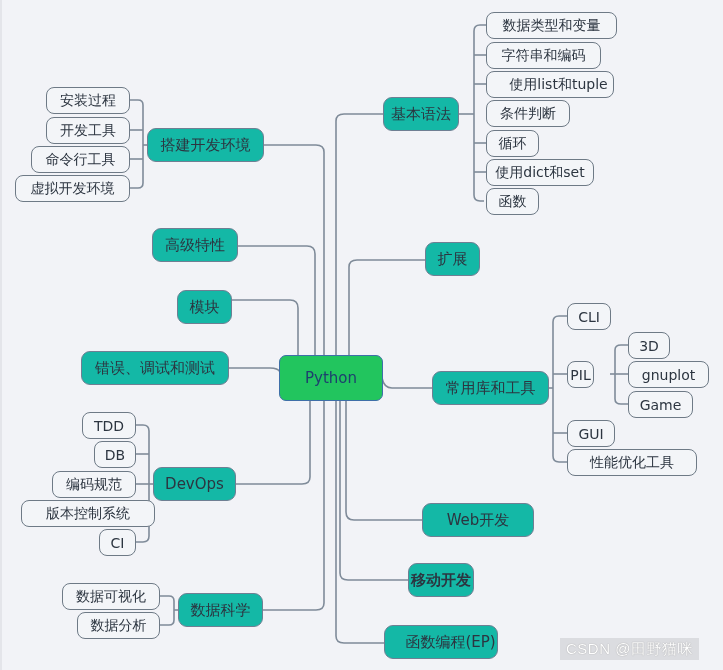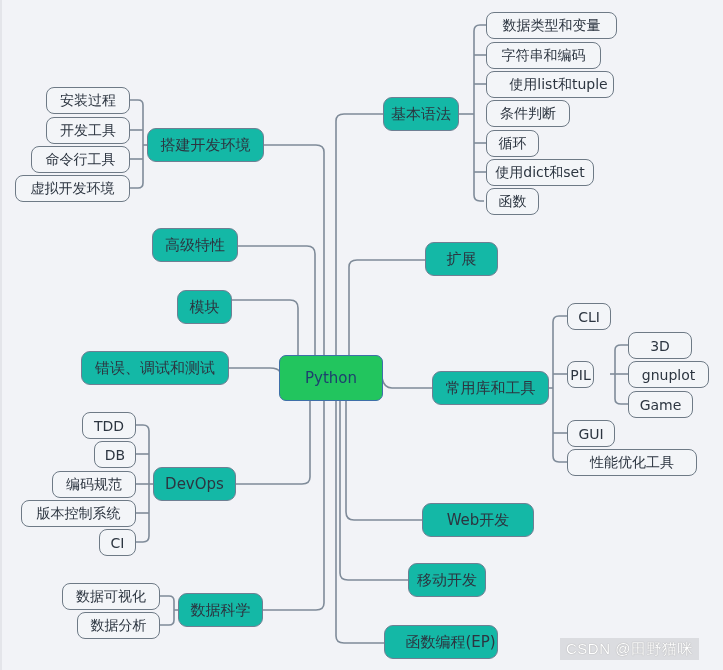--- a/index.html
+++ b/index.html
@@ -117,34 +117,34 @@
 </div>
 
 <div class="node main" style="left:177px;top:290px;width:55px;">
   <span>模块</span>
 </div>
 
 <div class="node main" style="left:81px;top:351px;width:148px;">
   <span>错误、调试和测试</span>
 </div>
 
-<div class="node main" style="left:425px;top:242px;width:73px;">
+<div class="node main" style="left:425px;top:242px;width:55px;">
   <span>扩展</span>
 </div>
 
 <div class="node main" style="left:432px;top:371px;width:117px;">
   <span>常用库和工具</span>
 </div>
 <div class="node leaf" style="left:567px;top:303px;width:44px;">
     <span>CLI</span>
   </div>
 <div class="node leaf" style="left:567px;top:361px;width:27px;">
     <span>PIL</span>
   </div>
-<div class="node leaf" style="left:628px;top:332px;width:64px;align-items:center;">
+<div class="node leaf" style="left:628px;top:332px;width:42px;align-items:center;">
     <span>3D</span>
   </div>
 <div class="node leaf" style="left:628px;top:361px;width:81px;">
     <span>gnuplot</span>
   </div>
 <div class="node leaf" style="left:628px;top:391px;width:65px;">
     <span>Game</span>
   </div>
 <div class="node leaf" style="left:567px;top:420px;width:48px;">
     <span>GUI</span>
@@ -158,42 +158,42 @@
 </div>
 <div class="node leaf" style="left:82px;top:412px;width:54px;">
     <span>TDD</span>
   </div>
 <div class="node leaf" style="left:94px;top:441px;width:42px;">
     <span>DB</span>
   </div>
 <div class="node leaf" style="left:52px;top:471px;width:84px;">
     <span>编码规范</span>
   </div>
-<div class="node leaf" style="left:21px;top:500px;width:115px;">
+<div class="node leaf" style="left:21px;top:500px;width:134px;">
     <span>版本控制系统</span>
   </div>
 <div class="node leaf" style="left:99px;top:529px;width:37px;">
     <span>CI</span>
   </div>
 
 <div class="node main" style="left:178px;top:593px;width:85px;">
   <span>数据科学</span>
 </div>
 <div class="node leaf" style="left:62px;top:583px;width:98px;">
     <span>数据可视化</span>
   </div>
 <div class="node leaf" style="left:77px;top:612px;width:83px;">
     <span>数据分析</span>
   </div>
 
 <div class="node main" style="left:422px;top:503px;width:112px;">
   <span>Web开发</span>
 </div>
 
-<div class="node main" style="left:408px;top:563px;width:78px;">
+<div class="node main" style="left:408px;top:563px;width:66px;font-weight:bold;">
   <span>移动开发</span>
 </div>
 
 <div class="node main" style="left:384px;top:625px;width:114px;padding-left:29px;">
   <span>函数编程(EP)</span>
 </div>
 
 <div class="watermark">CSDN @田野猫咪</div>
 
 </body></html>

